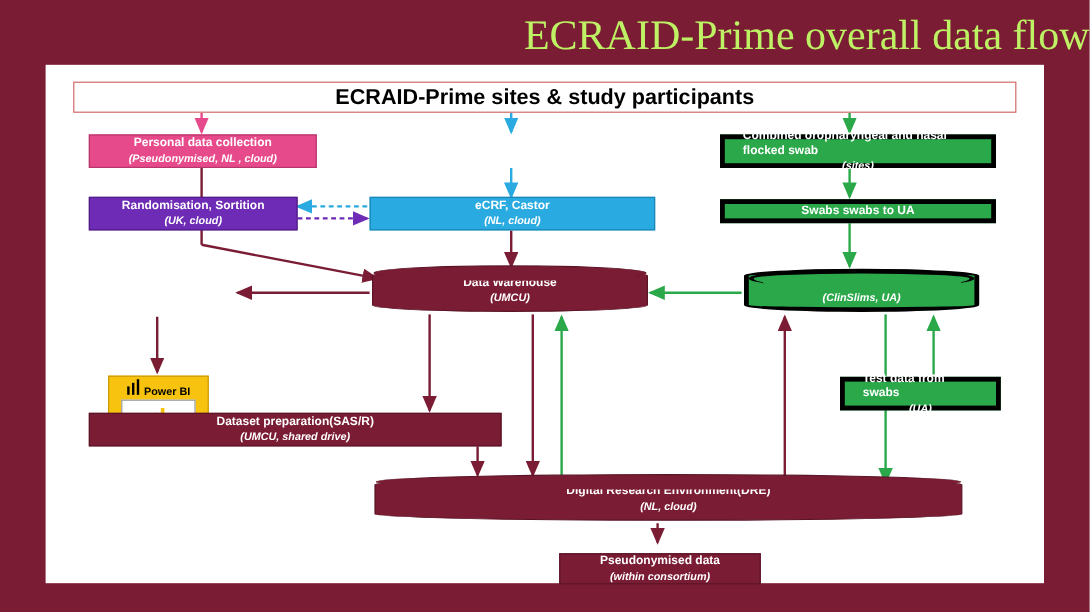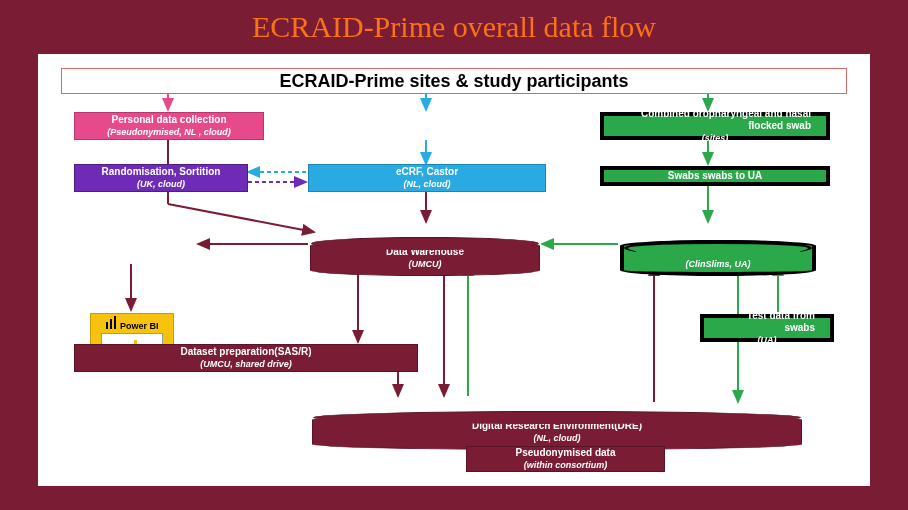--- a/index.html
+++ b/index.html
@@ -1,27 +1,27 @@
 <!DOCTYPE html>
 <html><head>
 <meta charset="utf-8">
 <style>
   html,body{margin:0;padding:0}
   body{background:#7a1c33;font-family:Arial,Helvetica,sans-serif;width:908px;height:510px;position:relative;overflow:hidden}
-  .title{color:#f97316;font-size:30px;text-align:center;padding:10px 0 6px;font-family:Georgia,'Times New Roman',serif}
+  .title{color:#bef264;font-size:35px;text-align:right;padding:10px 0 6px;font-family:Georgia,'Times New Roman',serif}
   .canvas{background:#fff;position:absolute;left:38px;top:54px;width:832px;height:432px}
-  .box{position:absolute;box-sizing:border-box;text-align:right;color:#fff;font-weight:bold;font-size:10px;line-height:1.25;display:flex;flex-direction:column;align-items:center;justify-content:center;padding:4px 15px}
+  .box{position:absolute;box-sizing:border-box;text-align:left;color:#fff;font-weight:bold;font-size:10px;line-height:1.25;display:flex;flex-direction:column;align-items:center;justify-content:center;padding:4px 15px}
   .sub{font-style:italic;font-weight:bold;font-size:9px;display:block}
   .sites{left:23px;top:14px;width:786px;height:26px;color:#000;font-size:18px;background:#fff;border:1.5px solid #d46a6a}
   .pink{background:#e74a8b;border:1px solid #b7376c}
   .blue{background:#29abe2;border:1px solid #1b85b3}
   .green{background:#2aa84a;border:4px solid #000000}
   .purple{background:#6e2bb5;border:1px solid #4e1c85}
   .maroon{background:#7a1c33;border:1px solid #5a1426}
-  .cyl{border-radius:50%/16%;margin-top:16px;}
+  .cyl{border-radius:50%/16%;}
   .cyl::before{content:"";position:absolute;left:0;right:0;top:-4px;height:12px;border-radius:50%;background:inherit;border:inherit;border-bottom:none}
   svg{position:absolute;left:0;top:0;width:832px;height:432px;pointer-events:none}
   .powerbi{position:absolute;left:52px;top:259px;width:82px;height:44px;background:#f8c30f;border:1px solid #c99a07;display:flex;flex-direction:column;align-items:center;font-size:9px;font-weight:bold;color:#000}
   .powerbi .bar{display:inline-block;background:#000;margin:0 1px}
 </style>
 </head>
 <body>
 
 <div class="title">ECRAID-Prime overall data flow</div>
 
@@ -137,18 +137,18 @@
   <div class="box maroon" style="left:36px;top:290px;width:344px;height:28px">
       <span>Dataset preparation(SAS/R)</span>
       <span class="sub">(UMCU, shared drive)</span>
     </div>
 
   <div class="box maroon cyl" style="left:274px;top:344px;width:490px;height:36px">
       <span>Digital Research Environment(DRE)</span>
       <span class="sub">(NL, cloud)</span>
     </div>
 
-  <div class="box maroon" style="left:428px;top:392px;width:199px;height:26px">
+  <div class="box maroon" style="left:428px;top:407px;width:168px;height:26px">
       <span>Pseudonymised data</span>
       <span class="sub">(within consortium)</span>
     </div>
 
 </div>
 
 </body></html>

